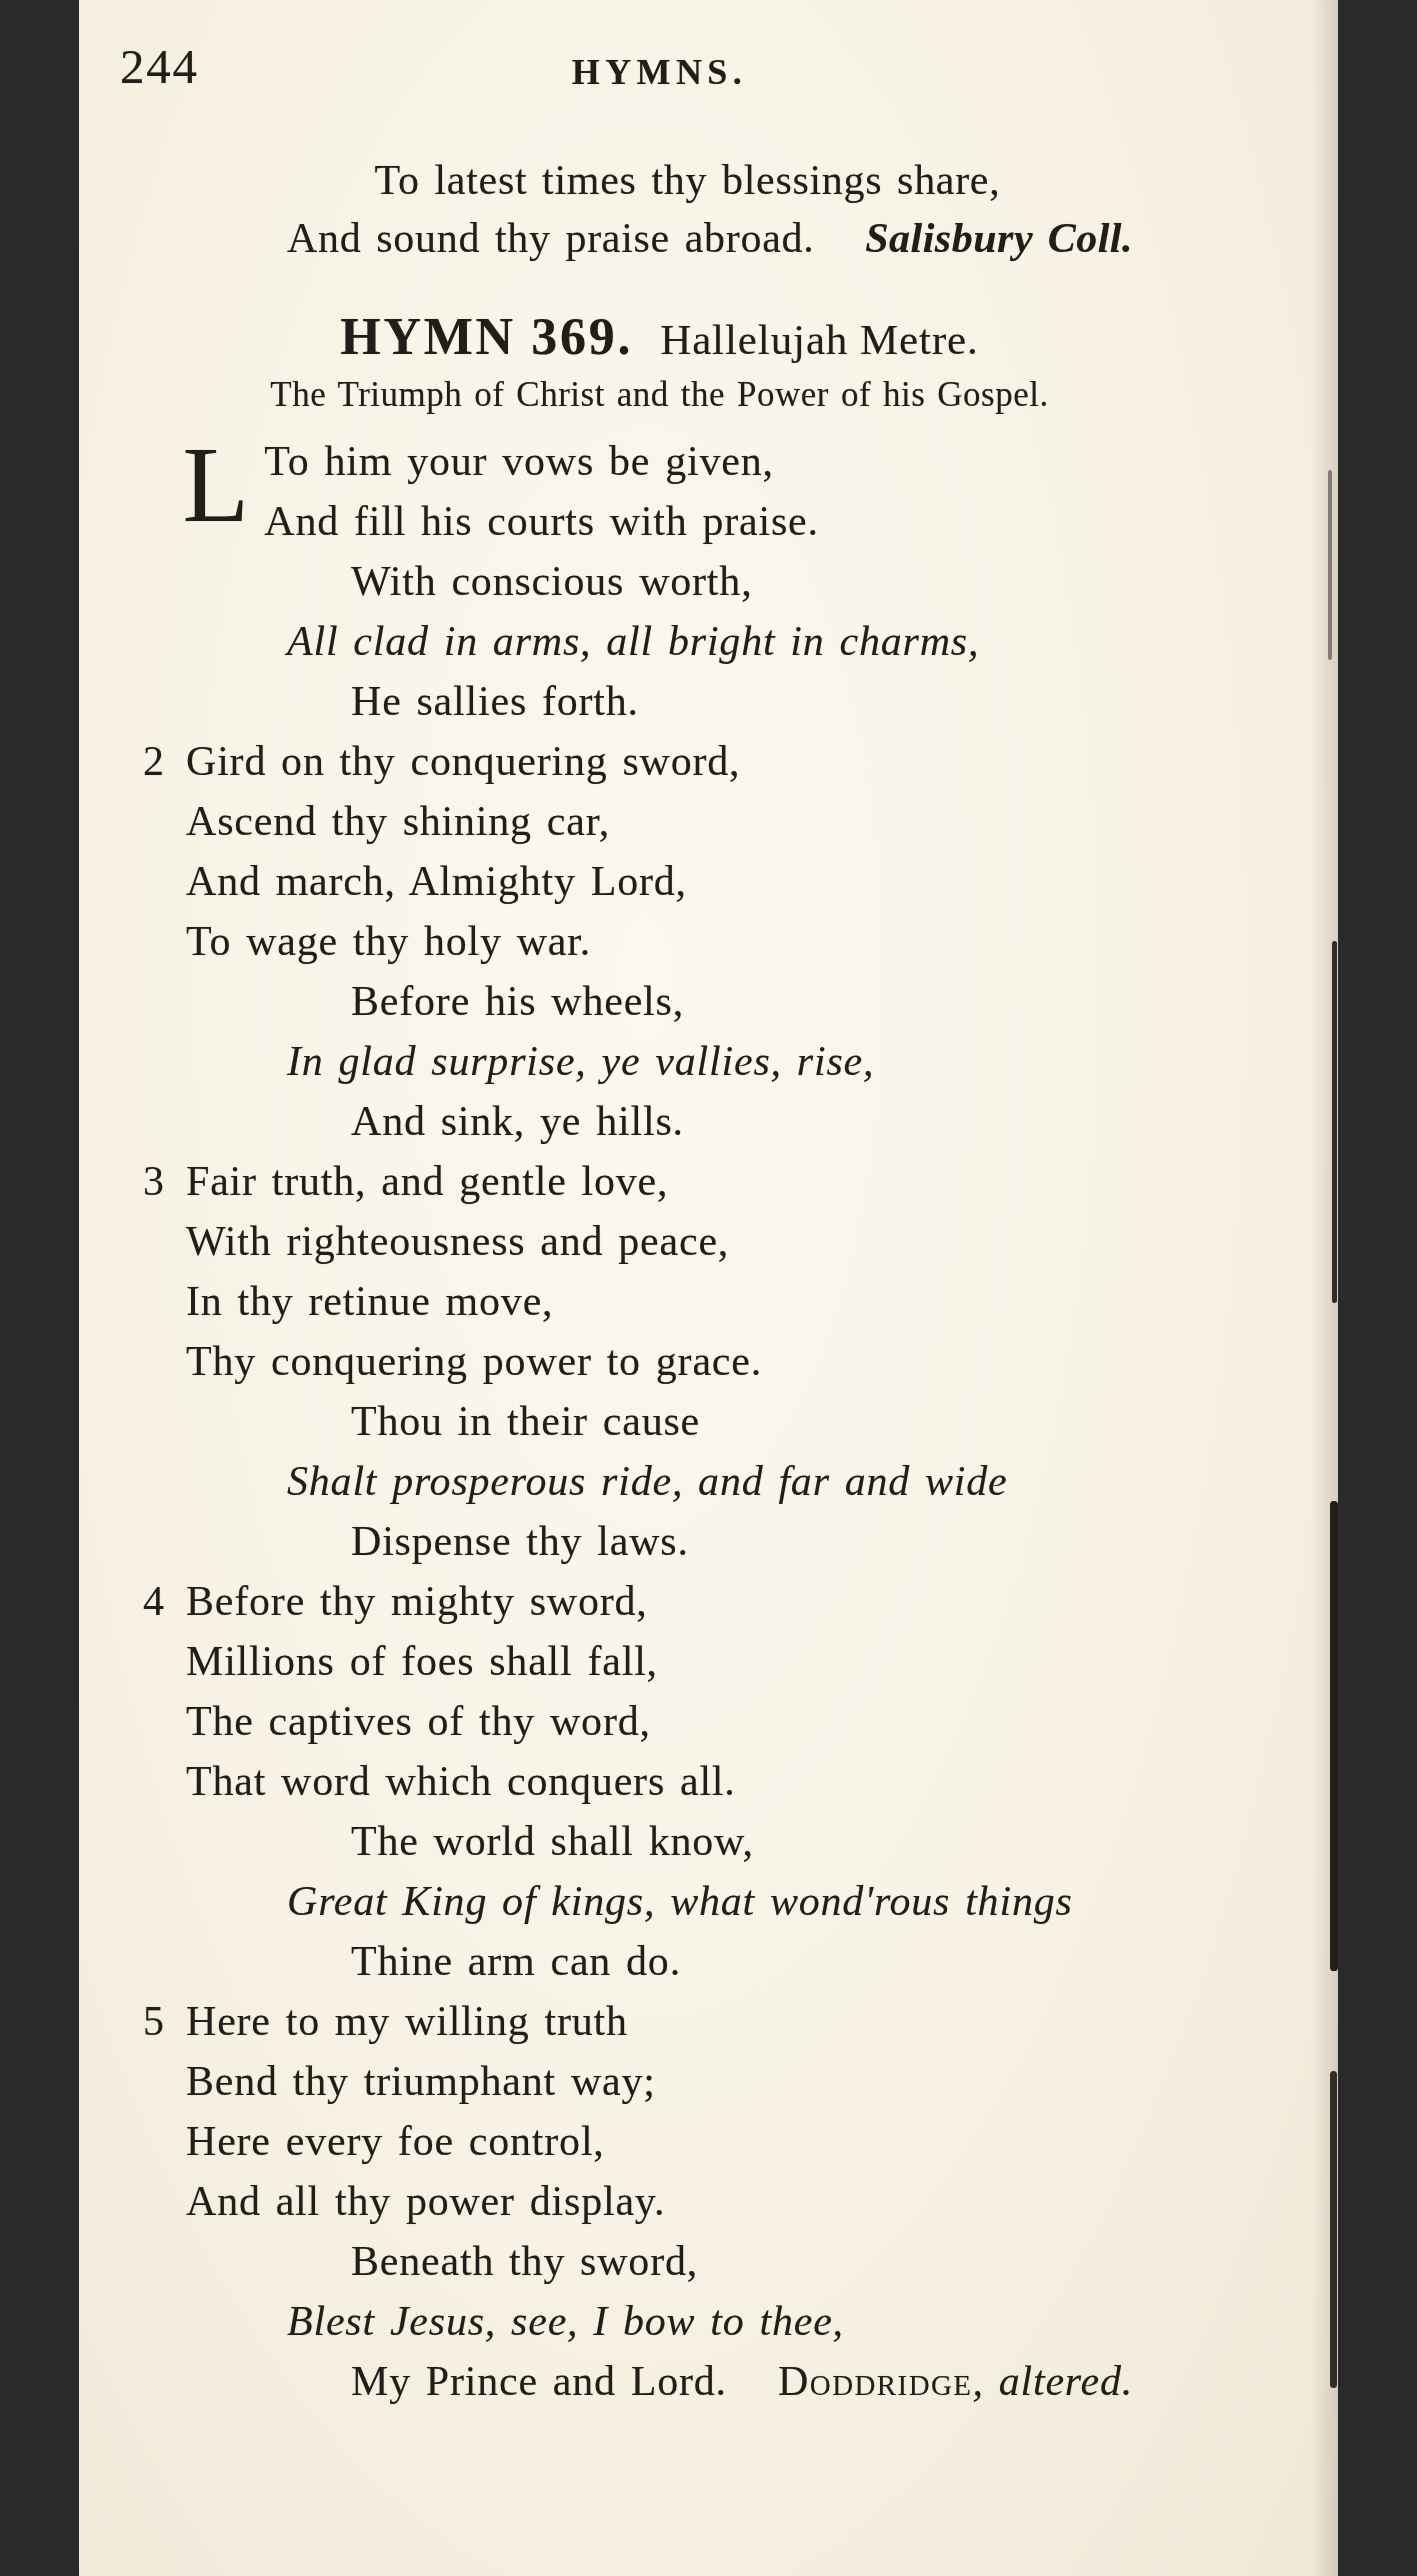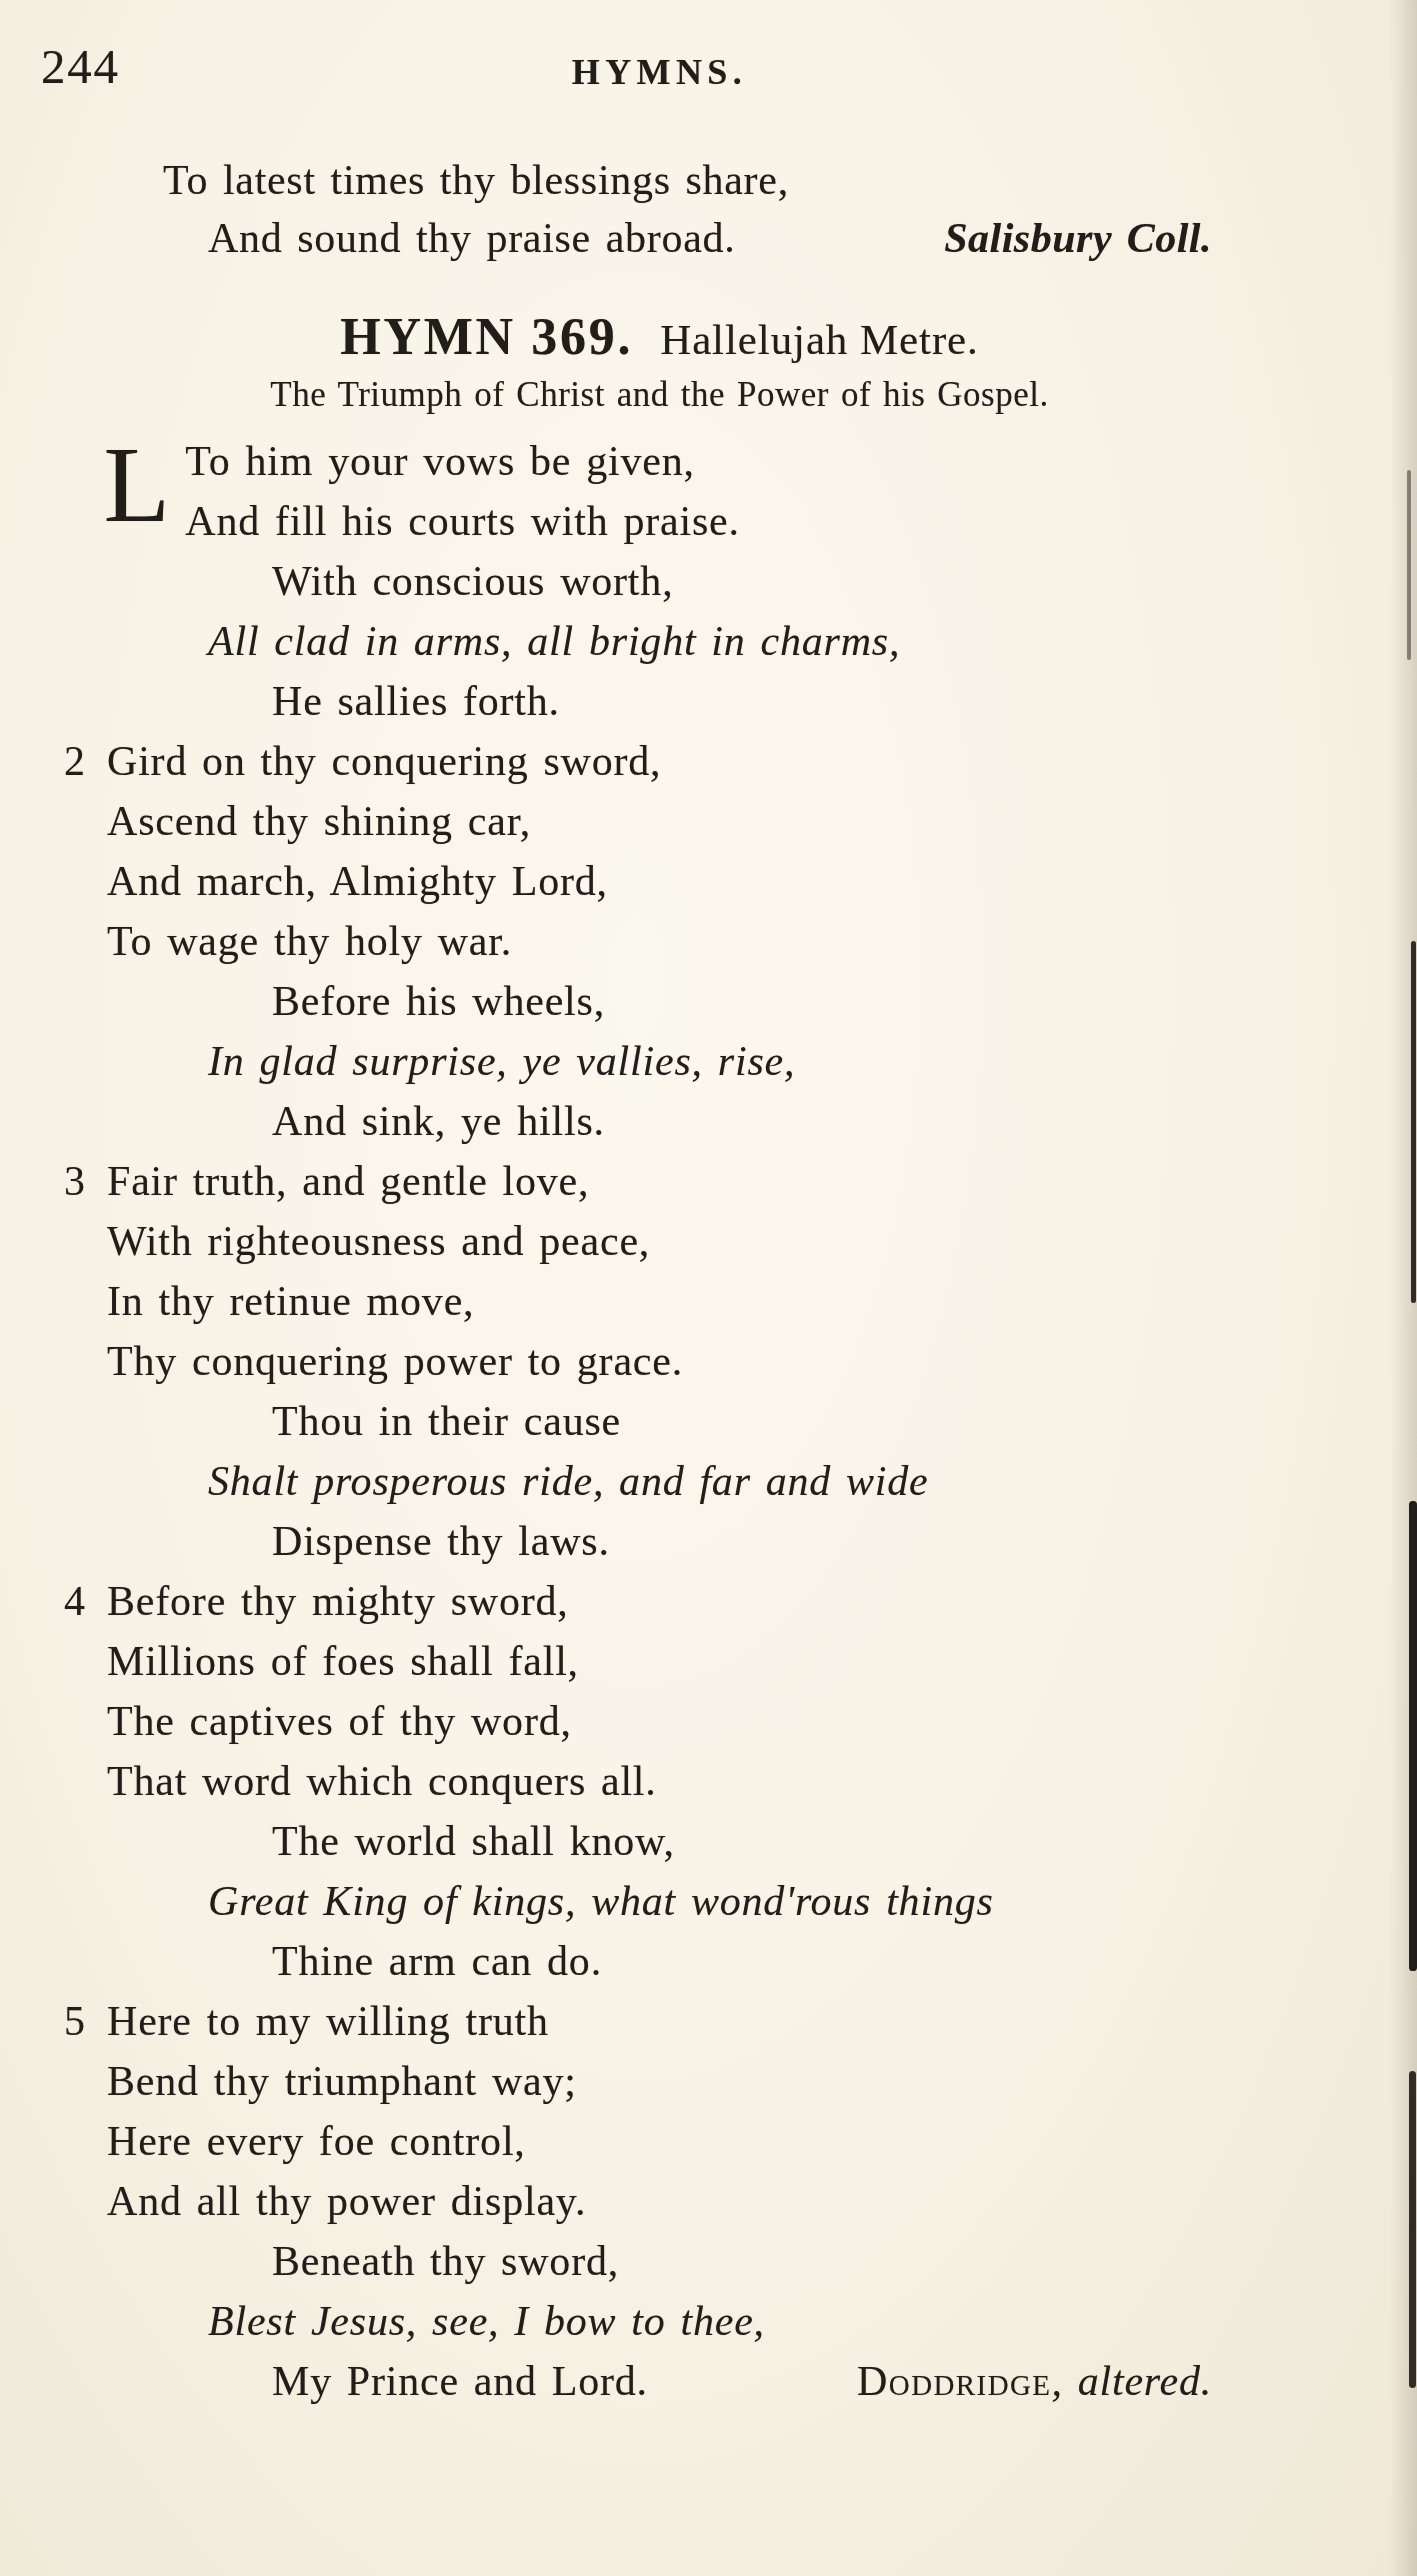--- a/index.html
+++ b/index.html
@@ -1,18 +1,18 @@
 <!DOCTYPE html>
 <html style="font-size:14.5px"><head>
 <meta charset="utf-8">
 <style>
   html,body { margin:0; padding:0; background:#2a2a2a; }
   .page {
     position:relative;
-    width:1417px; height:2576px;
+    width:1259px; height:2576px;
     margin:0 auto;
     background: radial-gradient(ellipse at 45% 38%, #fbf8ef 0%, #f7f2e5 55%, #efe8d6 100%);
     color:#211d18;
     font-family:"Liberation Serif","DejaVu Serif",serif;
     overflow:hidden;
     text-shadow: 0 0 0.9px rgba(45,35,25,0.38);
   }
   .edge-shade {
     position:absolute; top:0; right:0; bottom:0; width:27px;
     background:linear-gradient(to right, rgba(60,48,35,0) 0%, rgba(60,48,35,0.16) 100%);
@@ -27,21 +27,21 @@
   .header { position:relative; height:63px; padding-top:45px; }
   .page-number { position:absolute; left:41px; top:38px; font-size:49px; letter-spacing:1.8px; }
   .running-head {
     position:absolute; left:107px; right:205px; top:51px;
     text-align:center; font-size:36px; letter-spacing:5.4px; font-weight:bold;
   }
 
   .content { margin-left:107px; margin-right:205px; }
 
   .prev-section { margin-top:43px; font-size:42px; line-height:58px; letter-spacing:0.7px; word-spacing:3.6px; }
-  .prev-line1 { padding-left:56px; }
+  .prev-line1 { padding-left:56px;text-align:center; }
   .prev-line2 { padding-left:101px; position:relative; }
   .prev-attr  { position:absolute; right:0; top:0; font-style:italic; font-weight:bold; letter-spacing:0.5px; }
 
   .hymn-heading { margin-top:40px; text-align:center; white-space:nowrap; }
   .hymn-no { font-weight:bold; font-size:52px; letter-spacing:2.7px; margin-right:27px; }
   .metre   { font-size:43px; letter-spacing:0.9px; }
 
   .subtitle { margin-top:9px; text-align:center; font-size:35px; letter-spacing:0.5px; word-spacing:2.7px; }
 
   .verses { margin-top:16.3px; font-size:42px; line-height:60px; letter-spacing:0.8px; word-spacing:3.6px; }

